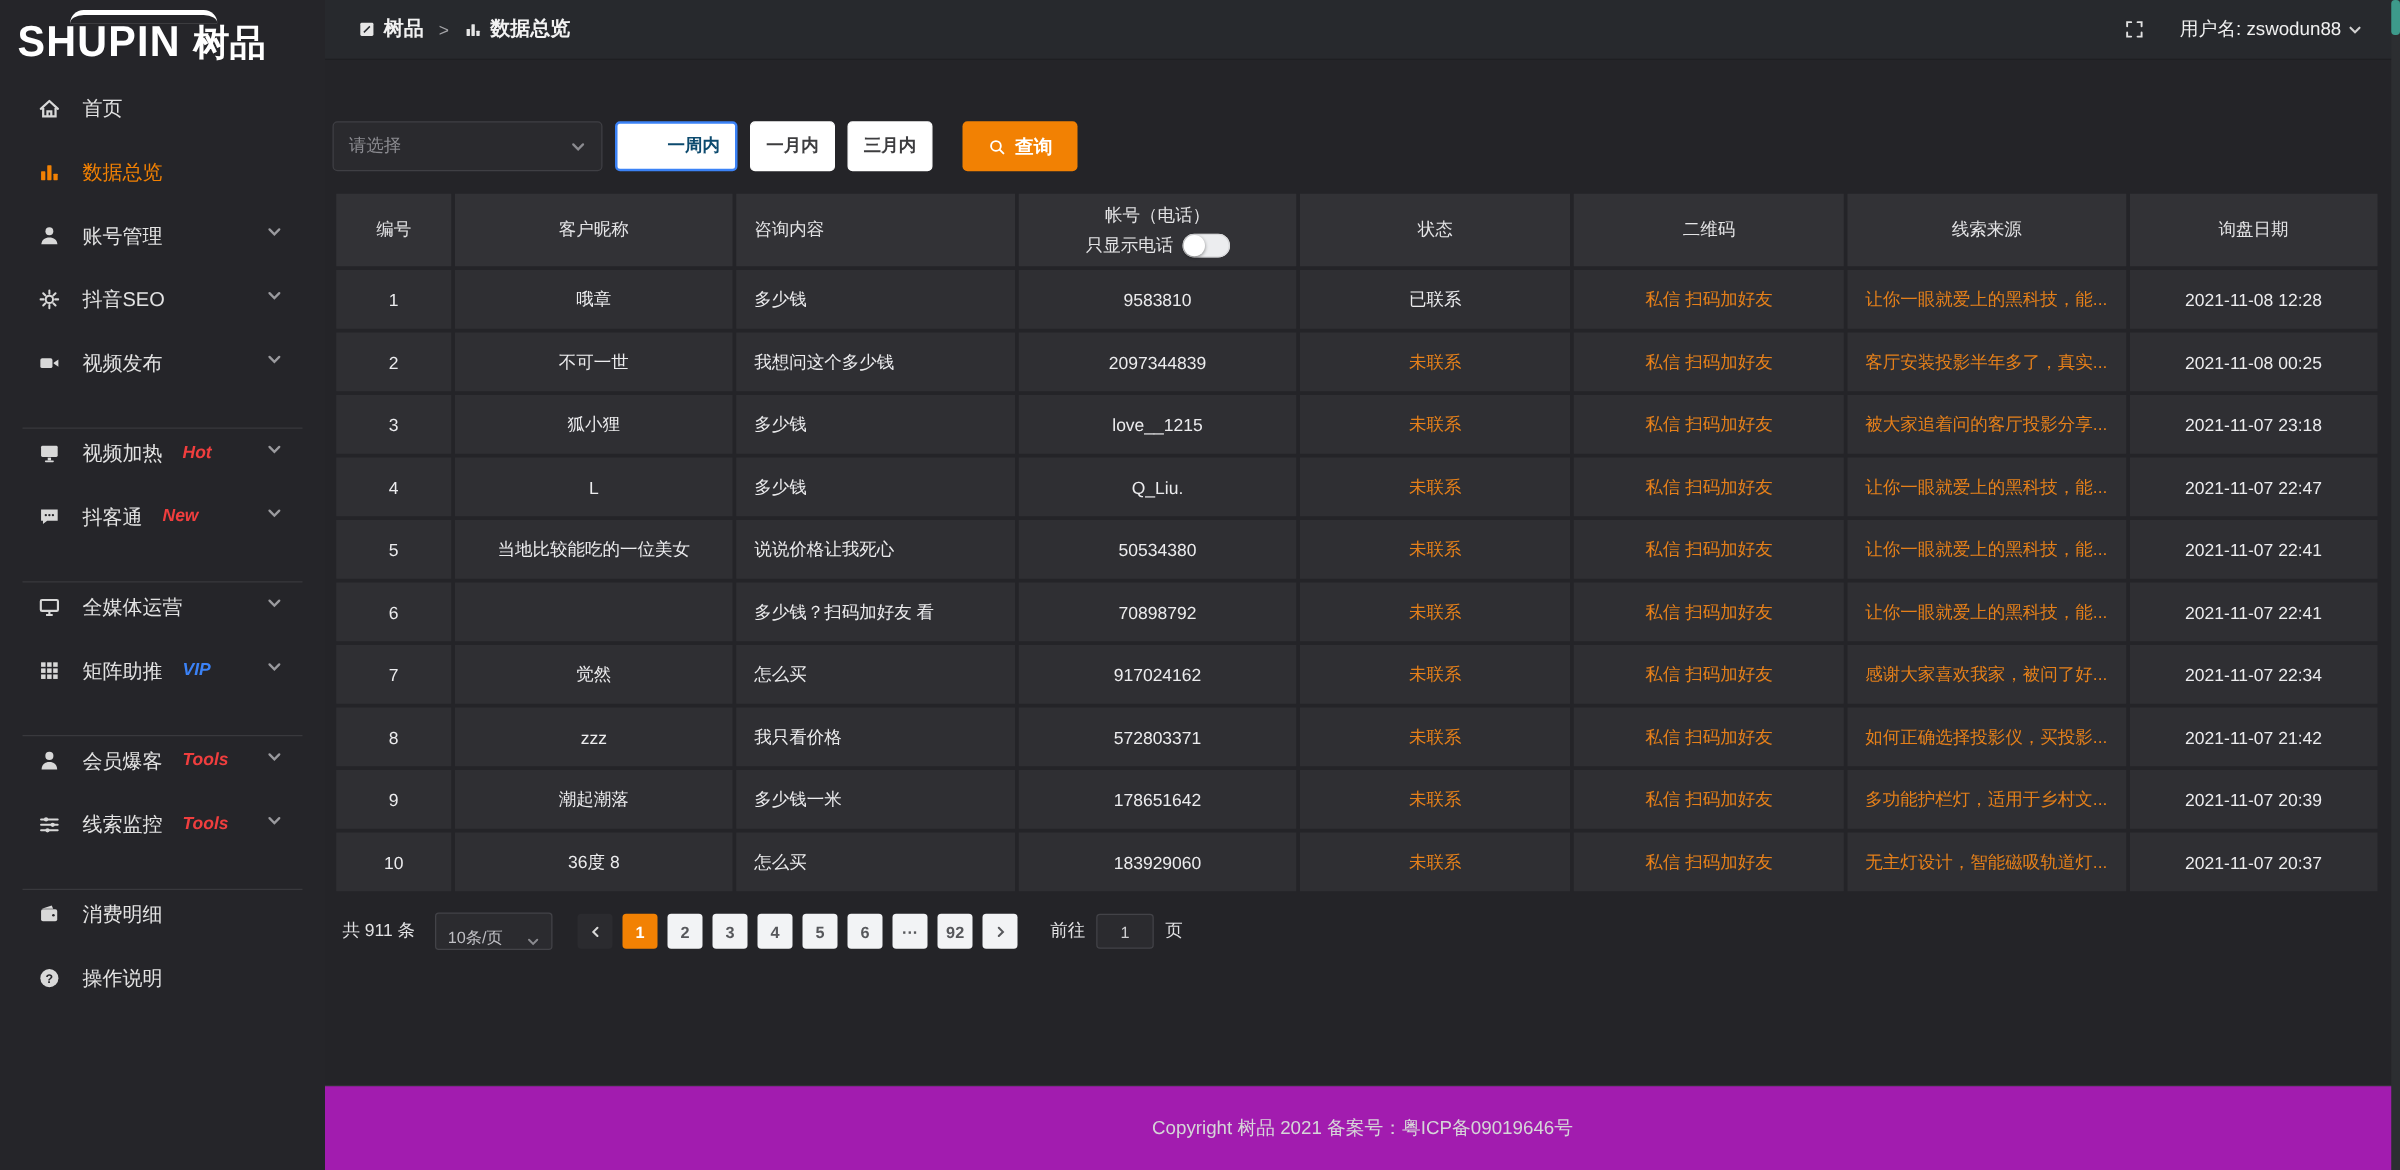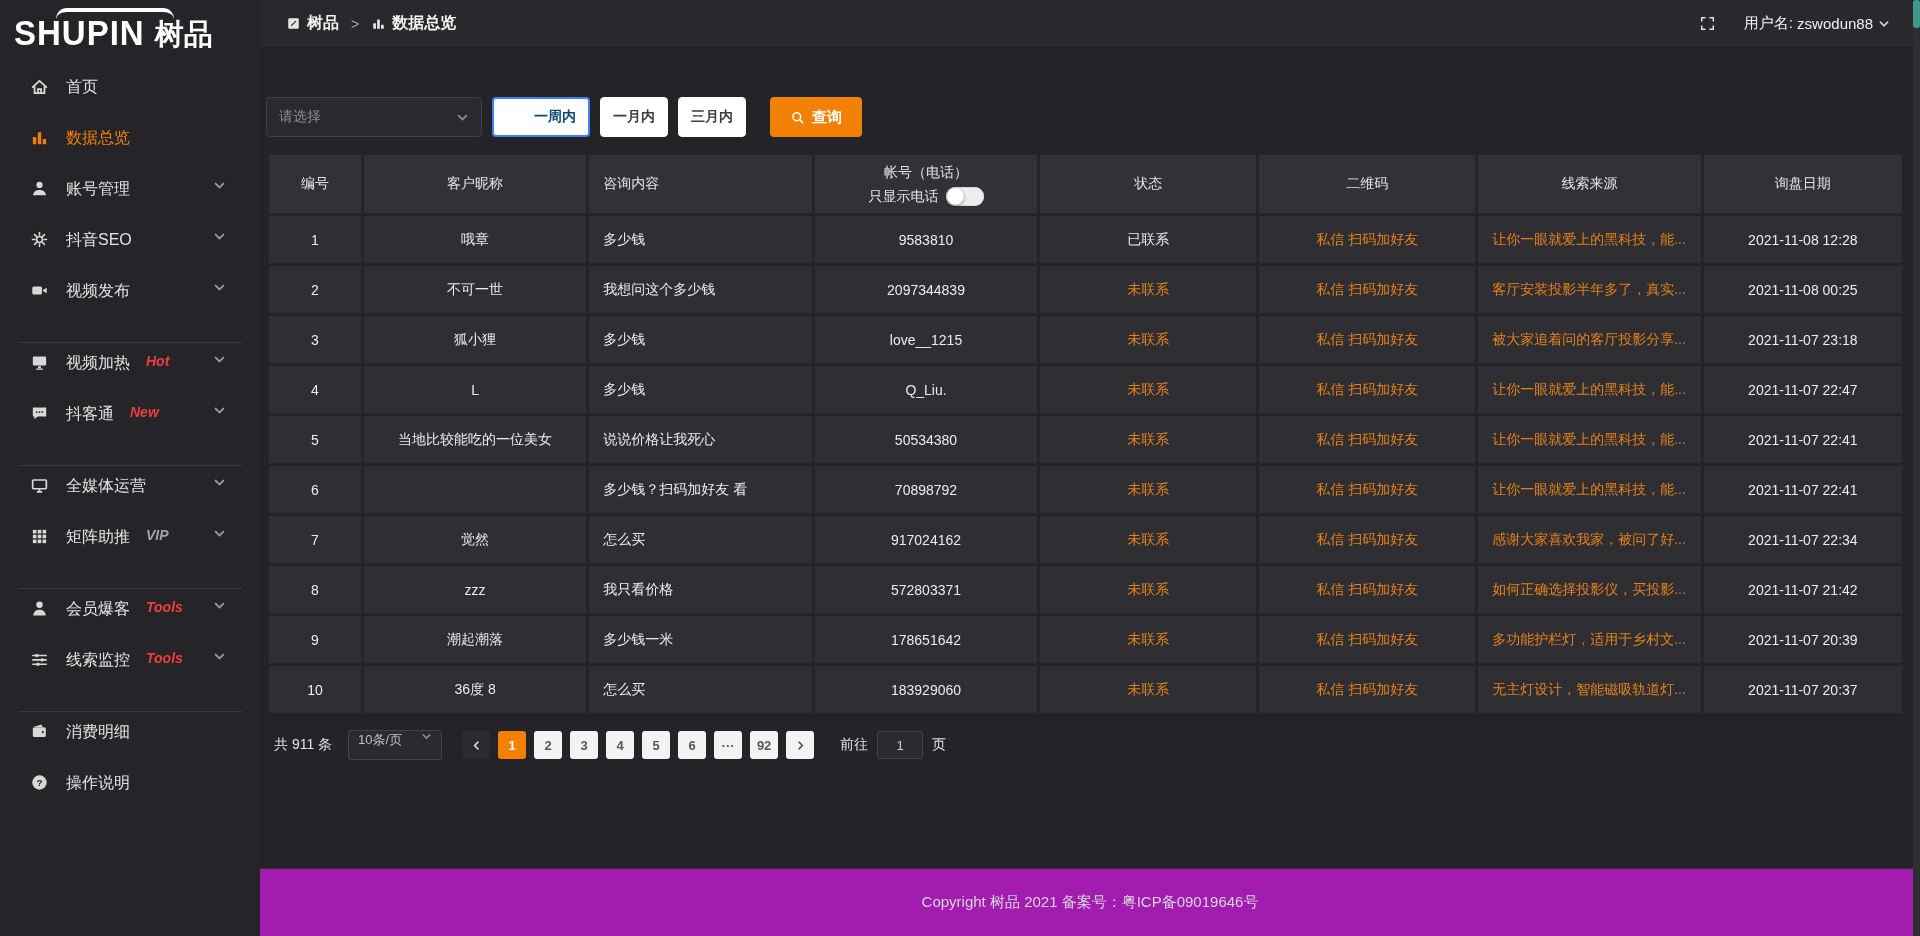--- a/index.html
+++ b/index.html
@@ -75,21 +75,21 @@
   .toggle-line { display:flex; align-items:center; justify-content:center; gap:7px; margin-top:3px; }
   .toggle { width:38px; height:19px; border-radius:10px; background:#ecedef; position:relative;
             cursor:pointer; flex:none; box-shadow:inset 0 0 0 1px #d7d8da; }
   .toggle::after { content:''; position:absolute; left:1px; top:1px; width:17px; height:17px;
                    border-radius:50%; background:#fff; box-shadow:0 1px 3px rgba(0,0,0,.45); }
 
   
   .pag { display:flex; align-items:center; margin-top:14px; padding-left:8px; font-size:14px; color:#e2e2e4; }
   .pag .total { margin-right:16px; }
   .size-select { width:94px; height:30px; background:#2b2b2f; border:1px solid #434348; border-radius:3px;
-                 display:flex; align-items:flex-start; justify-content:space-between; padding:0 9px;
+                 display:flex; align-items:flex-end; justify-content:space-between; padding:0 9px;
                  color:#bfbfc4; font-size:13px; cursor:pointer; margin-right:20px; }
   .size-select .chev4 { width:11px; height:11px; color:#8b8b90; display:flex; }
   .size-select .chev4 svg { width:11px; height:11px; }
   .pbtn { min-width:28px; height:28px; padding:0 5px; border-radius:3px; margin-right:8px;
           display:flex; align-items:center; justify-content:center; font-size:13px; font-weight:bold; cursor:pointer; }
   .pbtn.dark { background:#2b2b2f; color:#d8d8d8; }
   .pbtn.light { background:#f2f3f5; color:#56575b; }
   .pbtn.active { background:#f28103; color:#fff; }
   .pbtn .c-ic { width:11px; height:11px; display:flex; }
   .pbtn .c-ic svg { width:11px; height:11px; }
@@ -252,21 +252,21 @@
               <rect x="13.2" y="3" width="3.8" height="3.8"></rect>
               <rect x="3" y="8.1" width="3.8" height="3.8"></rect>
               <rect x="8.1" y="8.1" width="3.8" height="3.8"></rect>
               <rect x="13.2" y="8.1" width="3.8" height="3.8"></rect>
               <rect x="3" y="13.2" width="3.8" height="3.8"></rect>
               <rect x="8.1" y="13.2" width="3.8" height="3.8"></rect>
               <rect x="13.2" y="13.2" width="3.8" height="3.8"></rect>
             </svg>
           </span>
           <span class="nav-label">矩阵助推</span>
-          <i class="badge" style="color: #a3a3a3;">VIP</i>
+          <i class="badge" style="color: #3b82f6;">VIP</i>
           <span class="chev">
             <svg viewBox="0 0 12 12" fill="none" stroke="currentColor" stroke-width="1.7" stroke-linecap="round">
               <path d="M2.4 4.2 6 7.8l3.6-3.6"></path>
             </svg>
           </span>
         </div>
         <div class="nav-divider"></div>
 
         <div class="nav-item">
           <span class="nav-icon">

